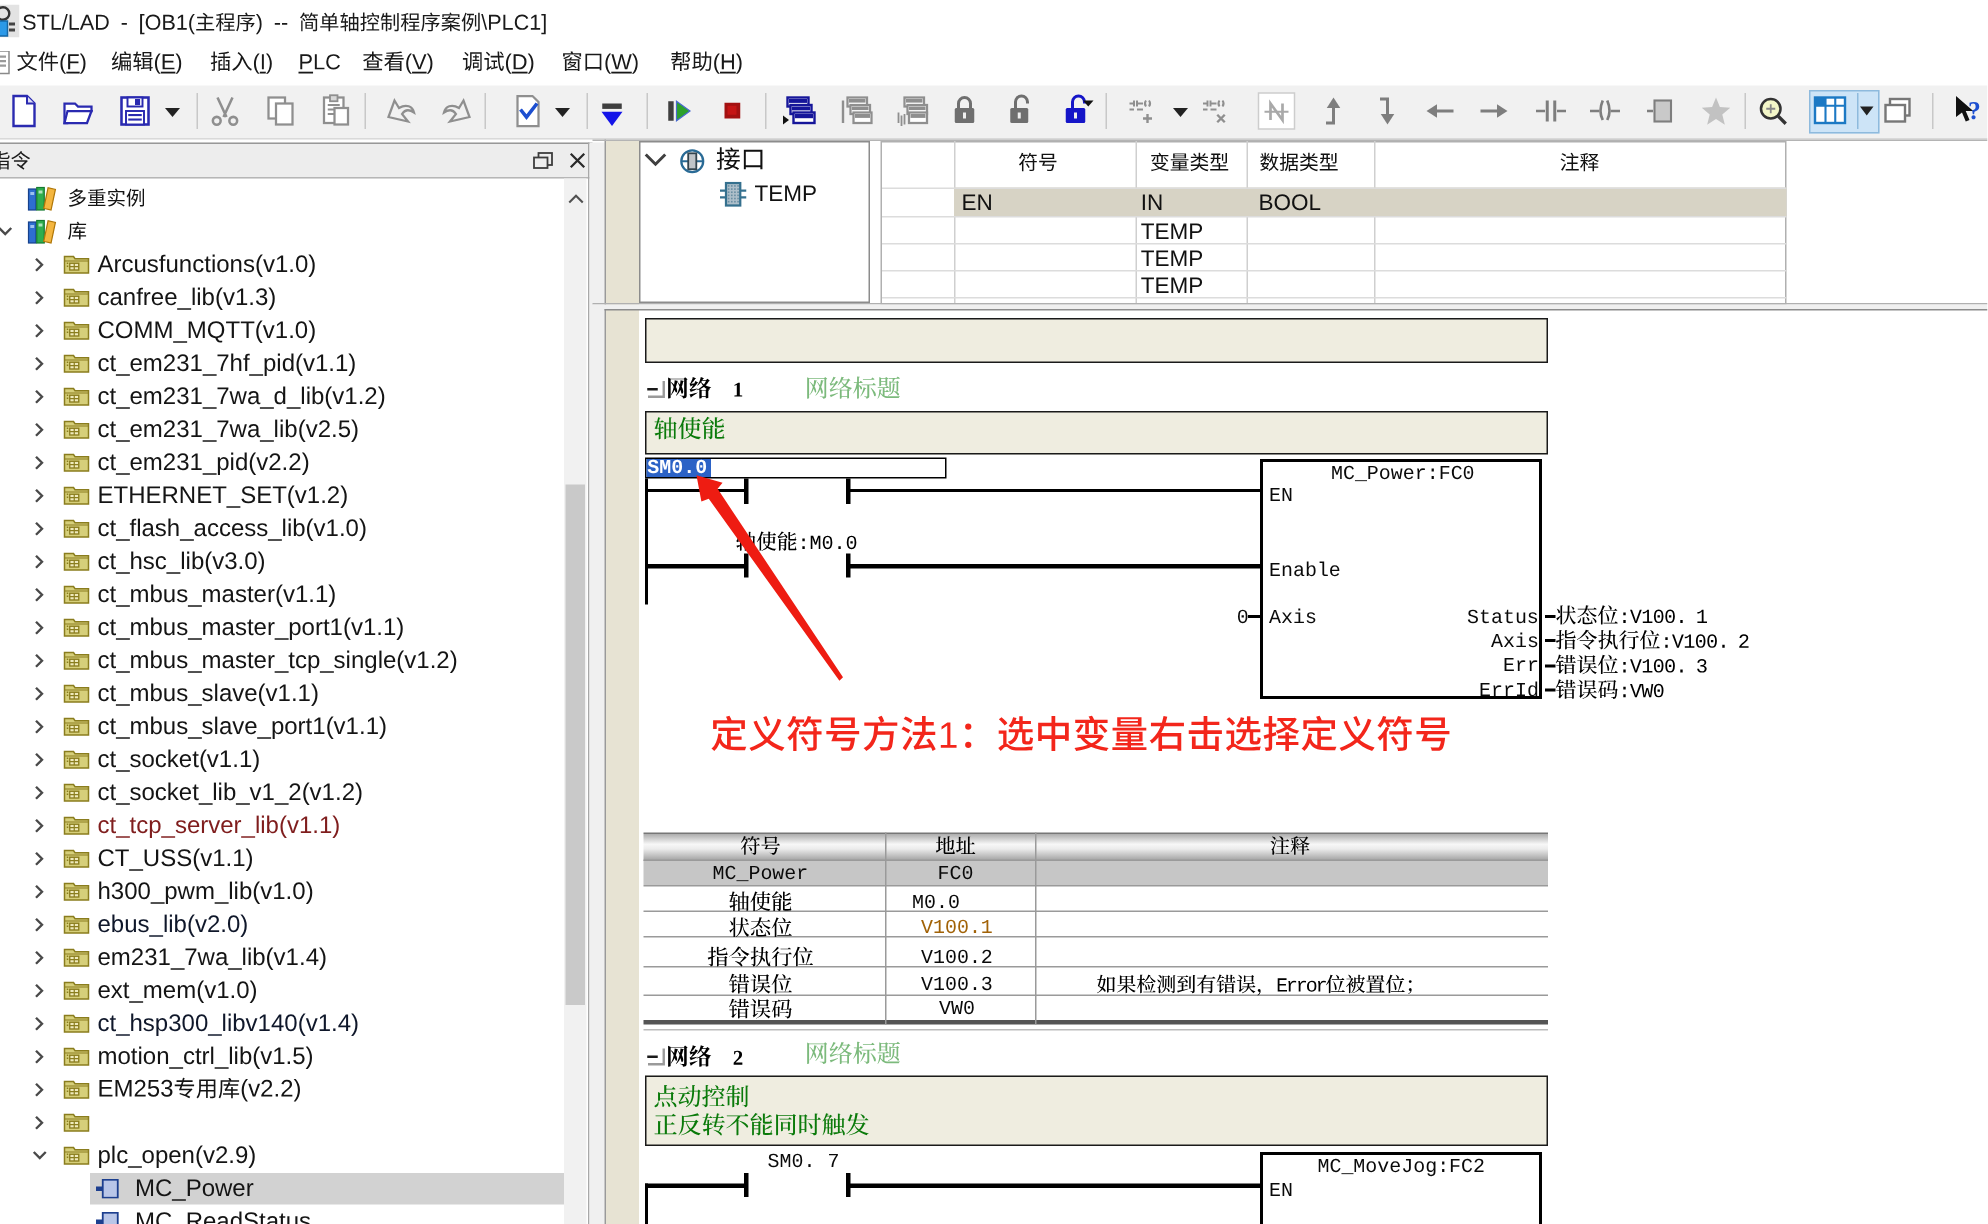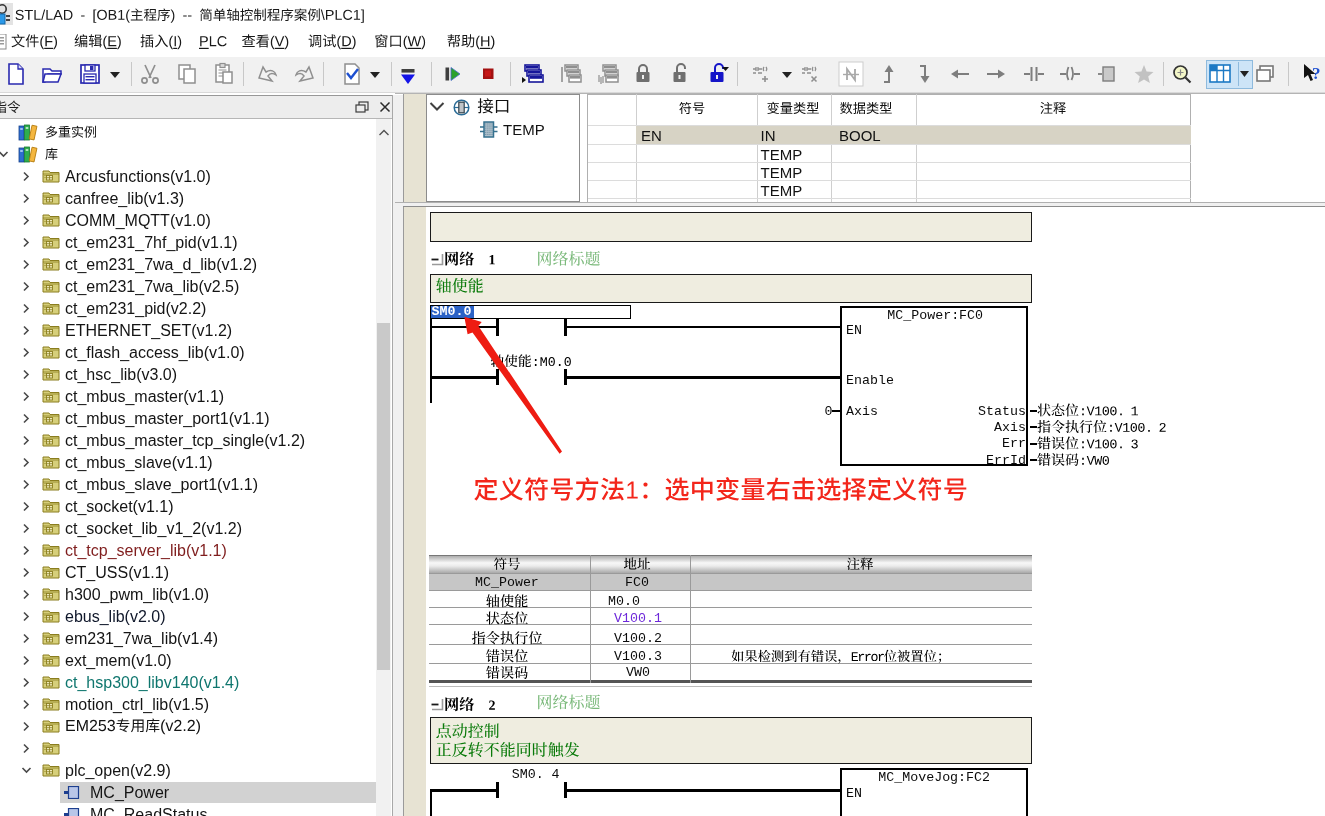--- a/index.html
+++ b/index.html
@@ -524,21 +524,21 @@
 <svg style="position:absolute;left:20.5px;top:676.5px" width="10" height="11">
     <path d="M3 1.5l4 4-4 4" fill="none" stroke="#4a4a4a" stroke-width="1.6"></path>
   </svg>
 <svg style="position:absolute;left:42px;top:675px" width="18" height="14" viewBox="0 0 18 14">
     <path d="M1 3.5V2h6l1 1.5h9V13H1z" fill="#d6cf7a" stroke="#8a7d1e" stroke-width="1"></path>
     <path d="M1 5h16" stroke="#8a7d1e" stroke-width="0.8"></path>
     <rect x="4.5" y="6.5" width="6" height="4.5" fill="#efeabc" stroke="#8a7d1e" stroke-width="0.9"></rect>
     <path d="M7.5 6.5v4.5M4.5 8.7h6" stroke="#8a7d1e" stroke-width="0.8"></path>
     <path d="M2.5 6.5h1M2.5 8.5h1" stroke="#8a7d1e" stroke-width="0.9"></path>
   </svg>
-<div style="left:65px;top:674px;font:normal 16px 'Liberation Sans',sans-serif;color:#0f766e;white-space:pre">ct_hsp300_libv140(v1.4)</div>
+<div style="left:65px;top:674px;font:normal 16px 'Liberation Sans',sans-serif;color:#0f172a;white-space:pre">ct_hsp300_libv140(v1.4)</div>
 <svg style="position:absolute;left:20.5px;top:698.5px" width="10" height="11">
     <path d="M3 1.5l4 4-4 4" fill="none" stroke="#4a4a4a" stroke-width="1.6"></path>
   </svg>
 <svg style="position:absolute;left:42px;top:697px" width="18" height="14" viewBox="0 0 18 14">
     <path d="M1 3.5V2h6l1 1.5h9V13H1z" fill="#d6cf7a" stroke="#8a7d1e" stroke-width="1"></path>
     <path d="M1 5h16" stroke="#8a7d1e" stroke-width="0.8"></path>
     <rect x="4.5" y="6.5" width="6" height="4.5" fill="#efeabc" stroke="#8a7d1e" stroke-width="0.9"></rect>
     <path d="M7.5 6.5v4.5M4.5 8.7h6" stroke="#8a7d1e" stroke-width="0.8"></path>
     <path d="M2.5 6.5h1M2.5 8.5h1" stroke="#8a7d1e" stroke-width="0.9"></path>
   </svg>
@@ -697,30 +697,30 @@
 <div style="left:429px;top:589.8px;width:603px;height:1.2px;background:#9a9a9a"></div>
 <div style="left:429px;top:606.5px;width:603px;height:1.2px;background:#9a9a9a"></div>
 <div style="left:429px;top:624.3px;width:603px;height:1.2px;background:#9a9a9a"></div>
 <div style="left:429px;top:644.2px;width:603px;height:1.2px;background:#9a9a9a"></div>
 <div style="left:429px;top:662.7px;width:603px;height:1.2px;background:#9a9a9a"></div>
 <div style="left:429px;top:680.3px;width:603px;height:2.4px;background:#555"></div>
 <div style="left:429px;top:685.8px;width:603px;height:1px;background:#bbb"></div>
 <div style="left:589.5px;top:554.5px;width:1.2px;height:128px;background:#9a9a9a"></div>
 <div style="left:689.5px;top:554.5px;width:1.2px;height:128px;background:#9a9a9a"></div>
 <div style="left:608px;top:593.8px;font:normal 13.3px 'Liberation Mono',monospace;color:#0a0a0a;white-space:pre;letter-spacing:0">M0.0</div>
-<div style="left:614px;top:611.1px;font:normal 13.3px 'Liberation Mono',monospace;color:#6d28d9;white-space:pre;letter-spacing:0">V100.1</div>
+<div style="left:614px;top:611.1px;font:normal 13.3px 'Liberation Mono',monospace;color:#a16207;white-space:pre;letter-spacing:0">V100.1</div>
 <div style="left:614px;top:630.7px;font:normal 13.3px 'Liberation Mono',monospace;color:#0a0a0a;white-space:pre;letter-spacing:0">V100.2</div>
 <div style="left:614px;top:648.8px;font:normal 13.3px 'Liberation Mono',monospace;color:#0a0a0a;white-space:pre;letter-spacing:0">V100.3</div>
 <div style="left:626px;top:665.4px;font:normal 13.3px 'Liberation Mono',monospace;color:#0a0a0a;white-space:pre;letter-spacing:0">VW0</div>
 <svg style="position:absolute;left:430.5px;top:697px" width="14" height="15" viewBox="0 0 14 15">
     <path d="M1 12.5h10.5V2" fill="none" stroke="#9a9a9a" stroke-width="1.6"></path>
     <path d="M0.5 7.5h7" stroke="#1a1a1a" stroke-width="1.8"></path>
   </svg>
 <div style="left:429.5px;top:716.5px;width:602.5px;height:47px;background:#efede0;border:1.8px solid #1a1a1a"></div>
-<div style="left:511.7px;top:767.3px;font:normal 13.3px 'Liberation Mono',monospace;color:#0a0a0a;white-space:pre;letter-spacing:0">SM0. 4</div>
+<div style="left:511.7px;top:767.3px;font:normal 13.3px 'Liberation Mono',monospace;color:#0a0a0a;white-space:pre;letter-spacing:0">SM0. 7</div>
 <div style="left:430px;top:789.3px;width:66.5px;height:2.4px;background:#000"></div>
 <div style="left:566px;top:789.3px;width:275px;height:2.4px;background:#000"></div>
 <div style="left:496px;top:781.8px;width:3px;height:16px;background:#000"></div>
 <div style="left:563.8px;top:781.8px;width:3px;height:16px;background:#000"></div>
 <div style="left:429.8px;top:789.3px;width:2.4px;height:27px;background:#000"></div>
 <div style="left:840px;top:768px;width:188px;height:70px;background:#fff;border:2px solid #000"></div>
 <div style="left:878.3px;top:770px;font:normal 13.3px 'Liberation Mono',monospace;color:#0a0a0a;white-space:pre;letter-spacing:0">MC_MoveJog:FC2</div>
 <div style="left:846px;top:786px;font:normal 13.3px 'Liberation Mono',monospace;color:#0a0a0a;white-space:pre;letter-spacing:0">EN</div>
 <svg width="1325" height="816" style="position:absolute;left:0;top:0;pointer-events:none">
     <path fill="#1a1a1a" d="M23.7 17.1Q23.7 18.4 22.7 19.2Q21.6 19.9 19.7 19.9Q16 19.9 15.5 17.4L16.8 17.2Q17 18.1 17.7 18.5Q18.4 18.9 19.7 18.9Q21 18.9 21.7 18.4Q22.4 18 22.4 17.1Q22.4 16.7 22.2 16.3Q22 16 21.6 15.8Q21.2 15.7 20.6 15.5Q20.1 15.4 19.4 15.2Q18.2 15 17.6 14.7Q17 14.4 16.6 14.1Q16.3 13.8 16.1 13.4Q15.9 13 15.9 12.4Q15.9 11.1 16.9 10.4Q17.9 9.7 19.7 9.7Q21.4 9.7 22.3 10.3Q23.2 10.8 23.5 12L22.2 12.3Q22 11.5 21.4 11.1Q20.7 10.8 19.7 10.8Q18.5 10.8 17.9 11.2Q17.2 11.5 17.2 12.3Q17.2 12.8 17.5 13.1Q17.7 13.4 18.2 13.6Q18.6 13.8 20 14.1Q20.4 14.2 20.9 14.3Q21.4 14.4 21.8 14.6Q22.2 14.7 22.5 14.9Q22.9 15.1 23.2 15.4Q23.4 15.7 23.6 16.1Q23.7 16.5 23.7 17.1ZM29.5 11V19.8H28.1V11H24.7V9.9H32.9V11ZM34.4 19.8V9.9H35.7V18.7H40.7V19.8ZM41.2 19.9 44.1 9.4H45.2L42.3 19.9ZM46.4 19.8V9.9H47.7V18.7H52.7V19.8ZM61.4 19.8 60.3 16.9H55.8L54.6 19.8H53.2L57.3 9.9H58.8L62.8 19.8ZM58 10.9 58 11.1Q57.8 11.7 57.5 12.6L56.2 15.9H59.9L58.6 12.6Q58.4 12.1 58.2 11.5ZM72.5 14.7Q72.5 16.3 71.9 17.4Q71.3 18.6 70.2 19.2Q69.1 19.8 67.7 19.8H64V9.9H67.3Q69.8 9.9 71.2 11.2Q72.5 12.4 72.5 14.7ZM71.2 14.7Q71.2 12.9 70.2 11.9Q69.2 11 67.3 11H65.3V18.7H67.6Q68.6 18.7 69.5 18.2Q70.3 17.8 70.7 16.9Q71.2 16 71.2 14.7ZM81.1 16.5V15.4H84.6V16.5ZM93.4 22.8V9.4H96.3V10.3H94.7V21.9H96.3V22.8ZM106.9 14.8Q106.9 16.4 106.3 17.5Q105.7 18.7 104.6 19.3Q103.5 19.9 102 19.9Q100.5 19.9 99.4 19.3Q98.3 18.7 97.7 17.5Q97.1 16.4 97.1 14.8Q97.1 12.4 98.4 11.1Q99.7 9.7 102 9.7Q103.5 9.7 104.6 10.3Q105.8 10.9 106.3 12.1Q106.9 13.2 106.9 14.8ZM105.6 14.8Q105.6 13 104.6 11.9Q103.7 10.8 102 10.8Q100.3 10.8 99.4 11.9Q98.5 12.9 98.5 14.8Q98.5 16.7 99.4 17.8Q100.3 18.9 102 18.9Q103.7 18.9 104.6 17.8Q105.6 16.7 105.6 14.8ZM116.5 17Q116.5 18.3 115.5 19.1Q114.5 19.8 112.8 19.8H108.8V9.9H112.4Q115.9 9.9 115.9 12.3Q115.9 13.2 115.4 13.8Q114.9 14.4 114 14.6Q115.2 14.7 115.8 15.4Q116.5 16 116.5 17ZM114.5 12.5Q114.5 11.7 114 11.3Q113.4 11 112.4 11H110.1V14.1H112.4Q113.5 14.1 114 13.7Q114.5 13.3 114.5 12.5ZM115.1 16.9Q115.1 15.2 112.6 15.2H110.1V18.7H112.8Q114 18.7 114.5 18.3Q115.1 17.8 115.1 16.9ZM118.3 19.8V18.7H120.8V11.1L118.6 12.7V11.5L121 9.9H122.1V18.7H124.5V19.8ZM126.1 16.1Q126.1 14 126.8 12.4Q127.4 10.8 128.7 9.4H129.9Q128.6 10.8 128 12.5Q127.4 14.1 127.4 16.1Q127.4 18 128 19.7Q128.6 21.3 129.9 22.8H128.7Q127.4 21.3 126.8 19.7Q126.1 18.1 126.1 16.1ZM131.4 11.2H142.1V12.2H131.4ZM132 15.1H141.6V16.1H132ZM130.8 19.4H142.8V20.4H130.8ZM136.2 12H137.3V19.9H136.2ZM135.1 9.1 135.9 8.5Q136.3 8.8 136.8 9.2Q137.3 9.6 137.7 10Q138.1 10.4 138.4 10.7L137.5 11.3Q137.3 11 136.9 10.6Q136.5 10.2 136 9.8Q135.5 9.4 135.1 9.1ZM152.2 14.8H153.2V20.2H152.2ZM149.3 14.5H156.2V15.3H149.3ZM148.7 19.6H156.5V20.5H148.7ZM149.6 17H155.9V17.8H149.6ZM150.7 9.9V12.4H154.8V9.9ZM149.8 9H155.8V13.3H149.8ZM146.4 9.6H147.4V20.9H146.4ZM144.2 12.3H149.1V13.2H144.2ZM146.4 12.6 147.1 12.9Q146.9 13.6 146.6 14.4Q146.3 15.1 145.9 15.9Q145.6 16.6 145.2 17.3Q144.8 17.9 144.4 18.4Q144.4 18.2 144.2 17.9Q144 17.7 143.9 17.5Q144.3 17.1 144.6 16.5Q145 15.9 145.4 15.3Q145.7 14.6 146 13.9Q146.3 13.3 146.4 12.6ZM148.4 8.7 149.1 9.4Q148.5 9.7 147.7 9.9Q146.9 10.1 146 10.3Q145.2 10.4 144.4 10.5Q144.4 10.4 144.3 10.1Q144.2 9.9 144.1 9.7Q144.9 9.6 145.7 9.5Q146.5 9.3 147.2 9.1Q147.9 8.9 148.4 8.7ZM147.3 14Q147.5 14.1 147.7 14.4Q148 14.6 148.3 14.9Q148.6 15.3 148.9 15.5Q149.1 15.8 149.2 15.9L148.6 16.7Q148.5 16.5 148.3 16.2Q148 15.9 147.8 15.5Q147.5 15.2 147.3 14.9Q147 14.6 146.9 14.4ZM160.9 11.9H167.8V12.7H160.9ZM160.1 15.3H169V16.1H160.1ZM164.3 15.6H165.4V19.7Q165.4 20.2 165.2 20.4Q165.1 20.6 164.7 20.7Q164.3 20.9 163.7 20.9Q163.1 20.9 162.2 20.9Q162.2 20.7 162.1 20.4Q162 20.2 161.8 19.9Q162.3 20 162.8 20Q163.2 20 163.6 20Q163.9 20 164 20Q164.2 19.9 164.3 19.9Q164.3 19.8 164.3 19.7ZM168.8 15.3H168.9L169.1 15.2L169.8 15.5Q169.3 16.2 168.8 17Q168.2 17.7 167.7 18.2L166.9 17.8Q167.3 17.4 167.8 16.7Q168.4 16 168.8 15.4ZM167.5 11.9H167.7L167.9 11.8L168.6 12.3Q168.1 12.8 167.5 13.3Q166.9 13.8 166.3 14.2Q165.6 14.6 165 14.9Q164.9 14.8 164.7 14.6Q164.5 14.4 164.4 14.3Q165 14 165.6 13.6Q166.1 13.3 166.6 12.9Q167.1 12.4 167.5 12.1ZM159.1 10H169.9V10.9H159.1ZM158.6 10H159.6V13.7Q159.6 14.5 159.6 15.4Q159.5 16.4 159.4 17.3Q159.3 18.3 159 19.2Q158.7 20.2 158.3 20.9Q158.2 20.8 158 20.7Q157.9 20.6 157.7 20.5Q157.6 20.4 157.4 20.4Q157.9 19.6 158.1 18.8Q158.3 17.9 158.5 17Q158.6 16.2 158.6 15.3Q158.6 14.5 158.6 13.7ZM162 13.9 162.6 13.3Q163.3 13.6 164 13.9Q164.7 14.2 165.4 14.6Q166.1 14.9 166.5 15.2L165.9 15.8Q165.5 15.6 164.8 15.2Q164.2 14.9 163.4 14.5Q162.7 14.2 162 13.9ZM163.4 8.7 164.4 8.4Q164.6 8.8 164.9 9.3Q165.1 9.8 165.2 10.1L164.2 10.5Q164.1 10.1 163.8 9.6Q163.6 9.1 163.4 8.7ZM174.4 16.1Q174.4 18.1 173.8 19.7Q173.2 21.4 171.8 22.8H170.6Q171.9 21.3 172.5 19.7Q173.2 18 173.2 16.1Q173.2 14.1 172.5 12.5Q171.9 10.8 170.6 9.4H171.8Q173.2 10.8 173.8 12.4Q174.4 14 174.4 16.1ZM183.2 16.5V15.4H186.7V16.5ZM188 16.5V15.4H191.5V16.5ZM201.9 9.6H206V10.5H201.9ZM207 9.7H211.9V10.5H207ZM202.1 8.4 203.1 8.7Q202.8 9.4 202.5 10Q202.1 10.7 201.7 11.3Q201.3 11.9 200.8 12.3Q200.7 12.2 200.6 12.1Q200.4 12 200.3 11.9Q200.1 11.8 200 11.7Q200.7 11.1 201.2 10.3Q201.8 9.4 202.1 8.4ZM207.4 8.4 208.3 8.7Q208 9.6 207.5 10.5Q207 11.4 206.5 12Q206.4 11.9 206.2 11.8Q206.1 11.7 205.9 11.6Q205.8 11.5 205.6 11.5Q206.2 10.9 206.7 10.1Q207.1 9.3 207.4 8.4ZM202.9 10.3 203.7 10Q204 10.4 204.3 10.9Q204.5 11.4 204.7 11.8L203.8 12.2Q203.7 11.8 203.4 11.2Q203.1 10.7 202.9 10.3ZM208.4 10.3 209.2 9.9Q209.6 10.4 209.9 10.9Q210.3 11.4 210.4 11.8L209.6 12.2Q209.4 11.8 209.1 11.3Q208.8 10.7 208.4 10.3ZM204.1 16.5H208.1V17.2H204.1ZM200.8 13.7H201.7V20.9H200.8ZM204 12.5H210.9V13.5H204ZM201.4 12.5 202.1 12Q202.5 12.4 203 12.8Q203.4 13.3 203.7 13.7L202.9 14.2Q202.7 13.9 202.2 13.4Q201.8 12.9 201.4 12.5ZM210.4 12.5H211.4V19.7Q211.4 20.1 211.3 20.3Q211.2 20.5 210.9 20.6Q210.5 20.8 210 20.8Q209.5 20.8 208.8 20.8Q208.7 20.6 208.6 20.3Q208.5 20.1 208.4 19.9Q208.8 19.9 209.2 19.9Q209.5 19.9 209.8 19.9Q210 19.9 210.1 19.9Q210.3 19.9 210.3 19.9Q210.4 19.8 210.4 19.7ZM204.5 15.4V18.5H207.7V15.4ZM203.6 14.6H208.6V19.2H203.6ZM219 11.3H220.1V20.9H219ZM215.8 13.9V15.4H223.4V13.9ZM215.8 11.7V13.1H223.4V11.7ZM214.8 10.8H224.4V16.2H214.8ZM213.5 17.5H225.6V18.4H213.5ZM216 8.9 216.9 8.5Q217.3 9 217.7 9.5Q218.1 10.1 218.3 10.5L217.4 11Q217.2 10.6 216.8 10Q216.4 9.4 216 8.9ZM222.4 8.5 223.5 8.9Q223.1 9.5 222.6 10.2Q222.1 10.9 221.8 11.3L220.9 11Q221.1 10.7 221.4 10.2Q221.7 9.8 222 9.3Q222.2 8.9 222.4 8.5ZM232.6 11.3H238.9V20.8H237.9V12.3H233.5V20.9H232.6ZM233 15.2H238.1V16.1H233ZM233 19.2H238.1V20.1H233ZM235.2 8.5H236.2V11.8H236.2V19.8H235.3V11.8H235.2ZM227 10H231.9V11H227ZM229.8 12.1H230.7V20.8H229.8ZM226.9 17.5Q227.5 17.4 228.4 17.3Q229.2 17.2 230.1 17Q231.1 16.8 232 16.7L232.1 17.5Q230.8 17.8 229.5 18.1Q228.2 18.3 227.1 18.5ZM227.5 15.3Q227.4 15.2 227.4 15.1Q227.3 14.9 227.3 14.7Q227.2 14.5 227.1 14.4Q227.3 14.4 227.5 14.1Q227.6 13.8 227.8 13.3Q227.9 13.1 228 12.6Q228.2 12.1 228.4 11.4Q228.6 10.8 228.7 10Q228.9 9.2 229 8.5L230 8.7Q229.8 9.7 229.5 10.8Q229.2 11.9 228.8 12.9Q228.5 13.9 228.1 14.8V14.8Q228.1 14.8 228 14.8Q227.9 14.9 227.8 15Q227.7 15.1 227.6 15.2Q227.5 15.2 227.5 15.3ZM227.5 15.3V14.5L228 14.2H232V15.1H228.4Q228.1 15.1 227.8 15.2Q227.5 15.2 227.5 15.3ZM240.2 15.8Q241 15.6 242.1 15.2Q243.2 14.9 244.3 14.5L244.4 15.4Q243.4 15.8 242.4 16.2Q241.3 16.5 240.5 16.8ZM240.4 11.1H244.4V12H240.4ZM242 8.4H243V19.6Q243 20 242.9 20.2Q242.8 20.4 242.5 20.6Q242.3 20.7 241.9 20.7Q241.5 20.8 240.8 20.8Q240.8 20.6 240.7 20.3Q240.6 20 240.5 19.8Q241 19.8 241.3 19.8Q241.7 19.8 241.8 19.8Q241.9 19.8 242 19.8Q242 19.7 242 19.6ZM245.4 15.2H251.9V16.1H245.4ZM244.3 19.5H252.8V20.4H244.3ZM244.8 10.1H252.7V12.3H251.7V11H245.7V12.5H244.8ZM248.1 15.8H249.1V20H248.1ZM247.7 8.7 248.7 8.4Q248.9 8.9 249.1 9.4Q249.4 9.9 249.5 10.2L248.5 10.5Q248.4 10.1 248.2 9.6Q247.9 9.1 247.7 8.7ZM249.2 12.3 249.8 11.8Q250.2 12.1 250.7 12.6Q251.2 13 251.7 13.4Q252.1 13.8 252.4 14.2L251.7 14.8Q251.5 14.5 251 14.1Q250.6 13.6 250.1 13.2Q249.6 12.7 249.2 12.3ZM247.4 11.8 248.3 12.1Q247.9 12.6 247.4 13.2Q247 13.7 246.4 14.1Q245.9 14.6 245.4 15Q245.4 14.9 245.3 14.7Q245.2 14.6 245 14.4Q244.9 14.3 244.8 14.2Q245.5 13.7 246.2 13.1Q246.9 12.5 247.4 11.8ZM262.4 9.7H263.4V17.2H262.4ZM264.8 8.6H265.8V19.5Q265.8 20 265.7 20.2Q265.6 20.5 265.3 20.6Q265 20.8 264.4 20.8Q263.9 20.8 263.1 20.8Q263.1 20.6 263 20.3Q262.9 20 262.8 19.8Q263.4 19.8 263.9 19.8Q264.4 19.8 264.6 19.8Q264.7 19.8 264.8 19.7Q264.8 19.7 264.8 19.5ZM257.2 8.5H258.2V20.9H257.2ZM260.1 15.1H261V18.8Q261 19.1 260.9 19.3Q260.8 19.5 260.6 19.6Q260.3 19.8 260 19.8Q259.6 19.8 259 19.8Q259 19.6 258.9 19.4Q258.8 19.1 258.7 18.9Q259.1 18.9 259.5 18.9Q259.8 18.9 259.9 18.9Q260.1 18.9 260.1 18.8ZM254.5 15.1H260.4V16H255.5V19.8H254.5ZM253.9 12.8H261.5V13.7H253.9ZM255.2 10.4H260.9V11.3H255ZM255.2 8.8 256.2 9Q255.9 10 255.6 11Q255.2 12 254.8 12.7Q254.7 12.7 254.5 12.6Q254.3 12.5 254.2 12.5Q254 12.4 253.9 12.3Q254.3 11.7 254.7 10.7Q255 9.8 255.2 8.8ZM275.5 14.8H276.5V20.2H275.5ZM272.6 14.5H279.5V15.3H272.6ZM272 19.6H279.8V20.5H272ZM272.9 17H279.2V17.8H272.9ZM274 9.9V12.4H278.1V9.9ZM273.1 9H279.1V13.3H273.1ZM269.7 9.6H270.7V20.9H269.7ZM267.5 12.3H272.4V13.2H267.5ZM269.7 12.6 270.4 12.9Q270.2 13.6 269.9 14.4Q269.6 15.1 269.2 15.9Q268.9 16.6 268.5 17.3Q268.1 17.9 267.7 18.4Q267.6 18.2 267.5 17.9Q267.3 17.7 267.2 17.5Q267.6 17.1 267.9 16.5Q268.3 15.9 268.6 15.3Q269 14.6 269.3 13.9Q269.5 13.3 269.7 12.6ZM271.7 8.7 272.4 9.4Q271.8 9.7 271 9.9Q270.2 10.1 269.3 10.3Q268.5 10.4 267.7 10.5Q267.7 10.4 267.6 10.1Q267.5 9.9 267.4 9.7Q268.2 9.6 269 9.5Q269.8 9.3 270.5 9.1Q271.2 8.9 271.7 8.7ZM270.6 14Q270.8 14.1 271 14.4Q271.3 14.6 271.6 14.9Q271.9 15.3 272.2 15.5Q272.4 15.8 272.5 15.9L271.9 16.7Q271.8 16.5 271.6 16.2Q271.3 15.9 271.1 15.5Q270.8 15.2 270.6 14.9Q270.3 14.6 270.2 14.4ZM284.2 11.9H291.1V12.7H284.2ZM283.4 15.3H292.3V16.1H283.4ZM287.6 15.6H288.6V19.7Q288.6 20.2 288.5 20.4Q288.4 20.6 288 20.7Q287.6 20.9 287 20.9Q286.4 20.9 285.5 20.9Q285.5 20.7 285.3 20.4Q285.2 20.2 285.1 19.9Q285.6 20 286.1 20Q286.5 20 286.8 20Q287.2 20 287.3 20Q287.5 19.9 287.6 19.9Q287.6 19.8 287.6 19.7ZM292 15.3H292.2L292.4 15.2L293.1 15.5Q292.6 16.2 292 17Q291.5 17.7 291 18.2L290.2 17.8Q290.6 17.4 291.1 16.7Q291.6 16 292 15.4ZM290.7 11.9H291L291.2 11.8L291.9 12.3Q291.4 12.8 290.8 13.3Q290.2 13.8 289.6 14.2Q288.9 14.6 288.3 14.9Q288.2 14.8 288 14.6Q287.8 14.4 287.7 14.3Q288.3 14 288.8 13.6Q289.4 13.3 289.9 12.9Q290.4 12.4 290.7 12.1ZM282.4 10H293.2V10.9H282.4ZM281.9 10H282.9V13.7Q282.9 14.5 282.9 15.4Q282.8 16.4 282.7 17.3Q282.5 18.3 282.3 19.2Q282 20.2 281.6 20.9Q281.5 20.8 281.3 20.7Q281.2 20.6 281 20.5Q280.9 20.4 280.7 20.4Q281.1 19.6 281.4 18.8Q281.6 17.9 281.7 17Q281.9 16.2 281.9 15.3Q281.9 14.5 281.9 13.7ZM285.3 13.9 285.9 13.3Q286.6 13.6 287.3 13.9Q288 14.2 288.7 14.6Q289.4 14.9 289.8 15.2L289.2 15.8Q288.8 15.6 288.1 15.2Q287.4 14.9 286.7 14.5Q286 14.2 285.3 13.9ZM286.7 8.7 287.6 8.4Q287.9 8.8 288.1 9.3Q288.4 9.8 288.5 10.1L287.5 10.5Q287.4 10.1 287.1 9.6Q286.9 9.1 286.7 8.7ZM300 15.6H301V20.9H300ZM294.9 9.5H306.3V11.4H305.3V10.3H295.8V11.4H294.9ZM294.7 11.8H306.5V12.6H294.7ZM294.5 16.7H306.6V17.6H294.5ZM299.7 17.1 300.4 17.5Q299.8 18.2 298.9 18.8Q298 19.5 297 19.9Q295.9 20.4 294.9 20.7Q294.8 20.6 294.7 20.4Q294.6 20.3 294.5 20.1Q294.4 20 294.3 19.9Q295.3 19.7 296.3 19.2Q297.4 18.8 298.2 18.3Q299.1 17.7 299.7 17.1ZM301.4 17.1Q302 17.7 302.9 18.3Q303.8 18.8 304.9 19.2Q305.9 19.6 306.9 19.9Q306.8 20 306.7 20.1Q306.6 20.3 306.5 20.4Q306.4 20.6 306.3 20.7Q305.3 20.4 304.2 19.9Q303.2 19.5 302.2 18.8Q301.3 18.2 300.7 17.5ZM303.1 12.1 304 12.3Q303.5 13.3 302.7 13.9Q301.9 14.6 300.8 15Q299.7 15.4 298.2 15.7Q296.8 15.9 295 16Q295 15.8 294.9 15.6Q294.7 15.4 294.6 15.2Q296.9 15.1 298.6 14.8Q300.3 14.4 301.4 13.8Q302.5 13.1 303.1 12.1ZM296.4 14 297.1 13.4Q298.4 13.6 299.7 13.8Q300.9 14 302.1 14.3Q303.3 14.6 304.4 14.8Q305.4 15.1 306.2 15.4L305.3 16.1Q304.3 15.7 302.9 15.4Q301.5 15 299.9 14.6Q298.2 14.3 296.4 14ZM299.6 8.7 300.5 8.4Q300.7 8.7 300.9 9.1Q301.2 9.4 301.3 9.7L300.4 10.1Q300.3 9.8 300.1 9.4Q299.8 9 299.6 8.7ZM296.4 14Q296.9 13.6 297.5 13Q298 12.4 298.6 11.7Q299.1 11.1 299.5 10.5L300.4 10.8Q300 11.4 299.5 12Q298.9 12.6 298.4 13.1Q297.8 13.6 297.4 14ZM311.3 9.2H316V10.2H311.3ZM312.9 9.6 313.8 9.7Q313.6 11 313.2 12.2Q312.9 13.4 312.5 14.5Q312 15.5 311.5 16.3Q311.4 16.2 311.2 16.1Q311.1 16 311 15.9Q310.8 15.7 310.7 15.7Q311.2 14.9 311.7 14Q312.1 13 312.4 11.9Q312.7 10.8 312.9 9.6ZM312.8 12.2H315.1V13.1H312.5ZM314.8 12.2H315L315.2 12.2L315.7 12.3Q315.4 15.6 314.4 17.7Q313.4 19.8 311.8 20.9Q311.7 20.7 311.5 20.5Q311.3 20.2 311.2 20.1Q312.1 19.5 312.9 18.4Q313.6 17.3 314.1 15.8Q314.6 14.3 314.8 12.4ZM312.2 15.9 312.7 15.2Q313 15.4 313.4 15.7Q313.7 15.9 314 16.2Q314.3 16.5 314.5 16.7L313.9 17.5Q313.7 17.2 313.4 17Q313.1 16.7 312.8 16.4Q312.5 16.1 312.2 15.9ZM316.6 10H317.5V17.6H316.6ZM318.8 8.5H319.8V19.5Q319.8 20 319.7 20.2Q319.5 20.5 319.2 20.6Q318.9 20.7 318.4 20.7Q317.9 20.8 317.1 20.8Q317.1 20.6 317 20.3Q316.9 20 316.8 19.8Q317.4 19.8 317.9 19.8Q318.4 19.8 318.5 19.8Q318.7 19.8 318.8 19.7Q318.8 19.7 318.8 19.5ZM310.2 8.5 311.1 8.7Q310.8 9.8 310.3 10.9Q309.9 12 309.4 13Q308.9 14 308.3 14.7Q308.2 14.6 308.1 14.4Q308 14.2 307.9 14Q307.8 13.8 307.8 13.7Q308.5 12.7 309.2 11.3Q309.8 10 310.2 8.5ZM309.2 11.9 310.2 11 310.2 11V20.8H309.2ZM323.7 19.9 320.8 9.4H321.9L324.8 19.9ZM333.7 12.9Q333.7 14.3 332.7 15.1Q331.8 15.9 330.2 15.9H327.3V19.8H326V9.9H330.2Q331.8 9.9 332.7 10.7Q333.7 11.5 333.7 12.9ZM332.3 12.9Q332.3 11 330 11H327.3V14.9H330.1Q332.3 14.9 332.3 12.9ZM335.6 19.8V9.9H336.9V18.7H341.9V19.8ZM348 10.8Q346.4 10.8 345.4 11.9Q344.5 13 344.5 14.8Q344.5 16.6 345.5 17.7Q346.4 18.8 348.1 18.8Q350.1 18.8 351.2 16.8L352.3 17.3Q351.7 18.6 350.6 19.3Q349.5 19.9 348 19.9Q346.5 19.9 345.4 19.3Q344.3 18.7 343.7 17.5Q343.2 16.4 343.2 14.8Q343.2 12.4 344.4 11.1Q345.7 9.7 348 9.7Q349.6 9.7 350.6 10.4Q351.7 11 352.2 12.2L350.9 12.6Q350.6 11.8 349.8 11.3Q349 10.8 348 10.8ZM353.9 19.8V18.7H356.4V11.1L354.2 12.7V11.5L356.6 9.9H357.7V18.7H360.1V19.8ZM360.9 22.8V21.9H362.6V10.3H360.9V9.4H363.8V22.8Z"></path>

